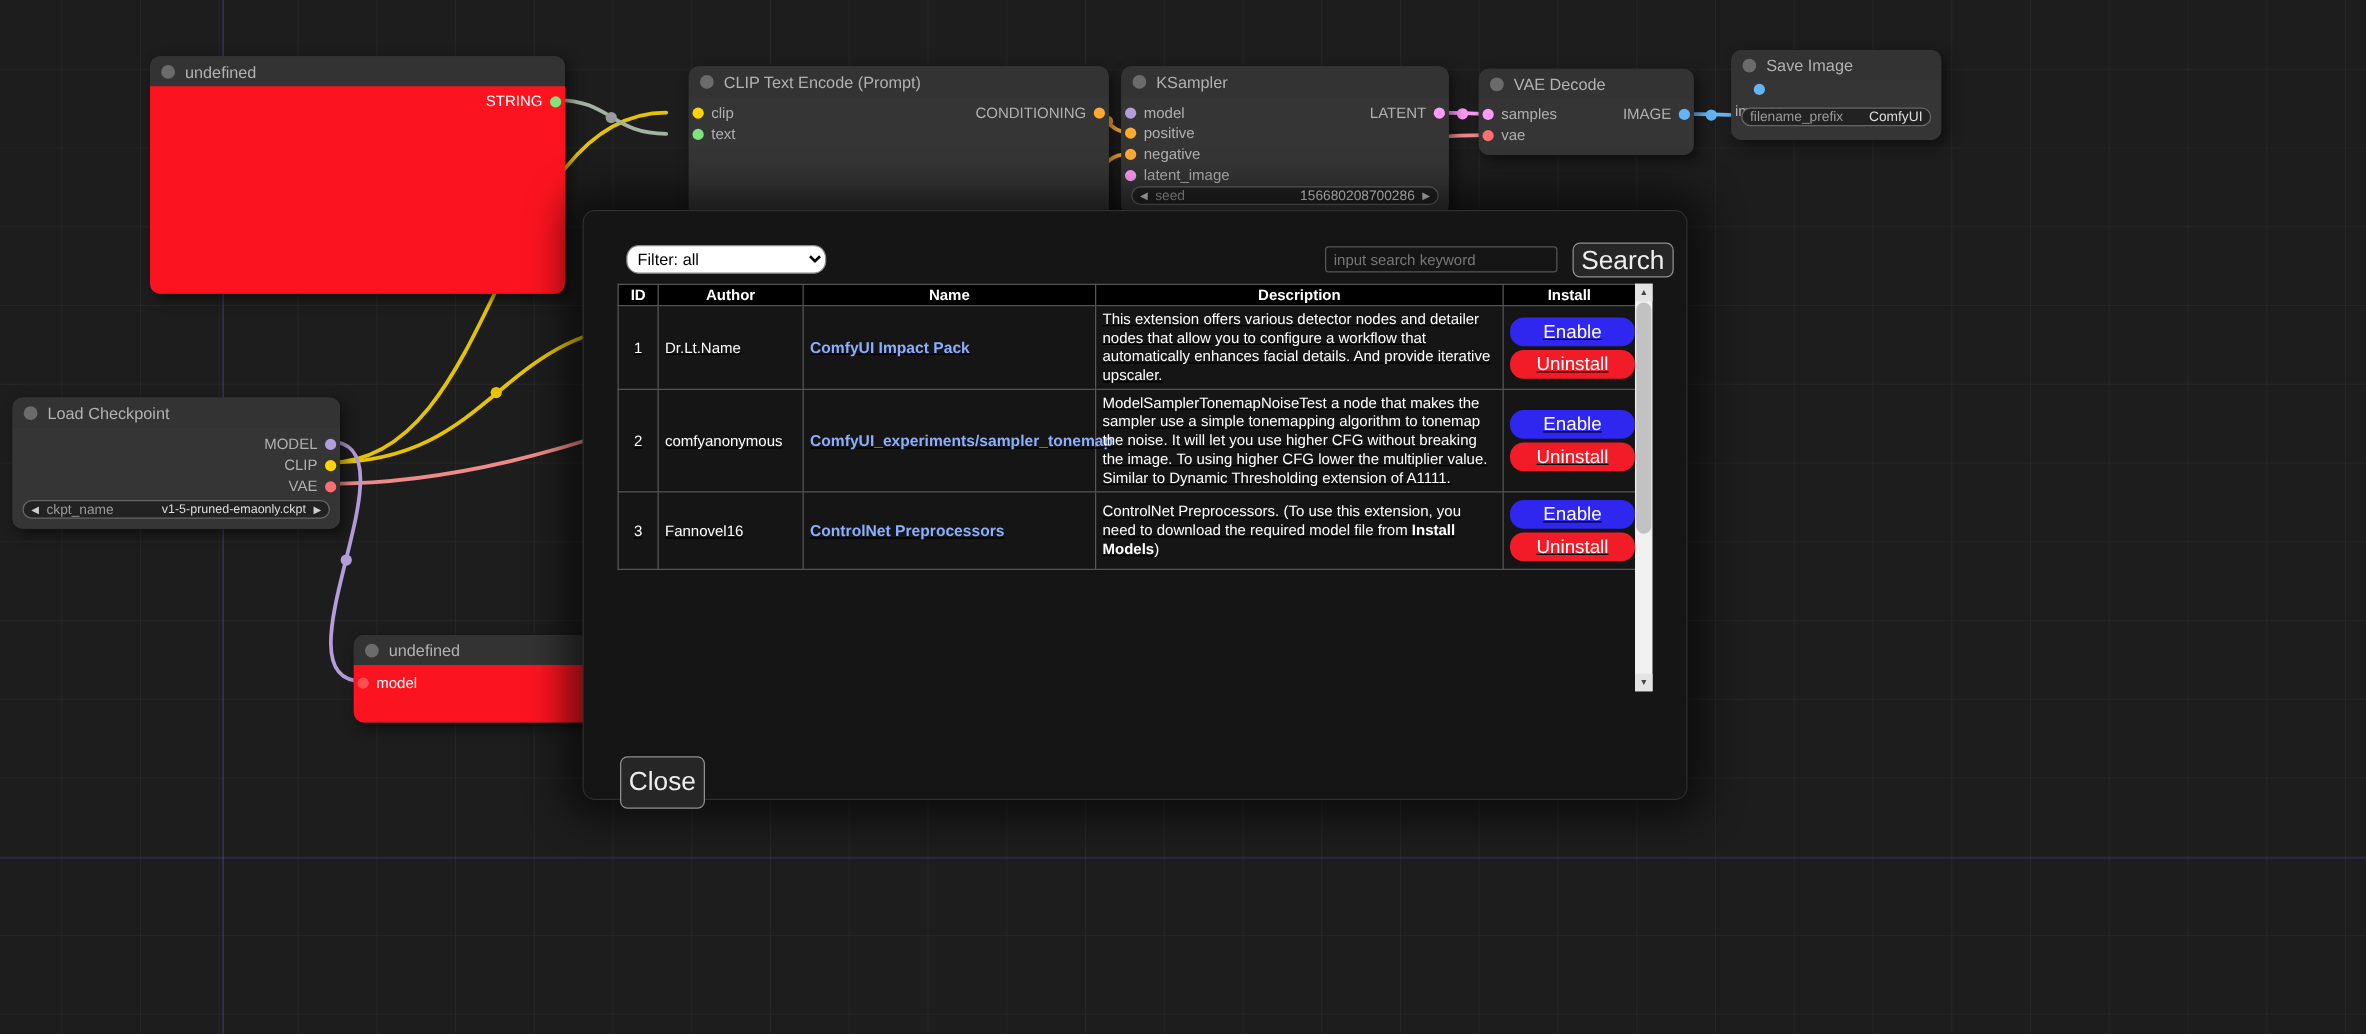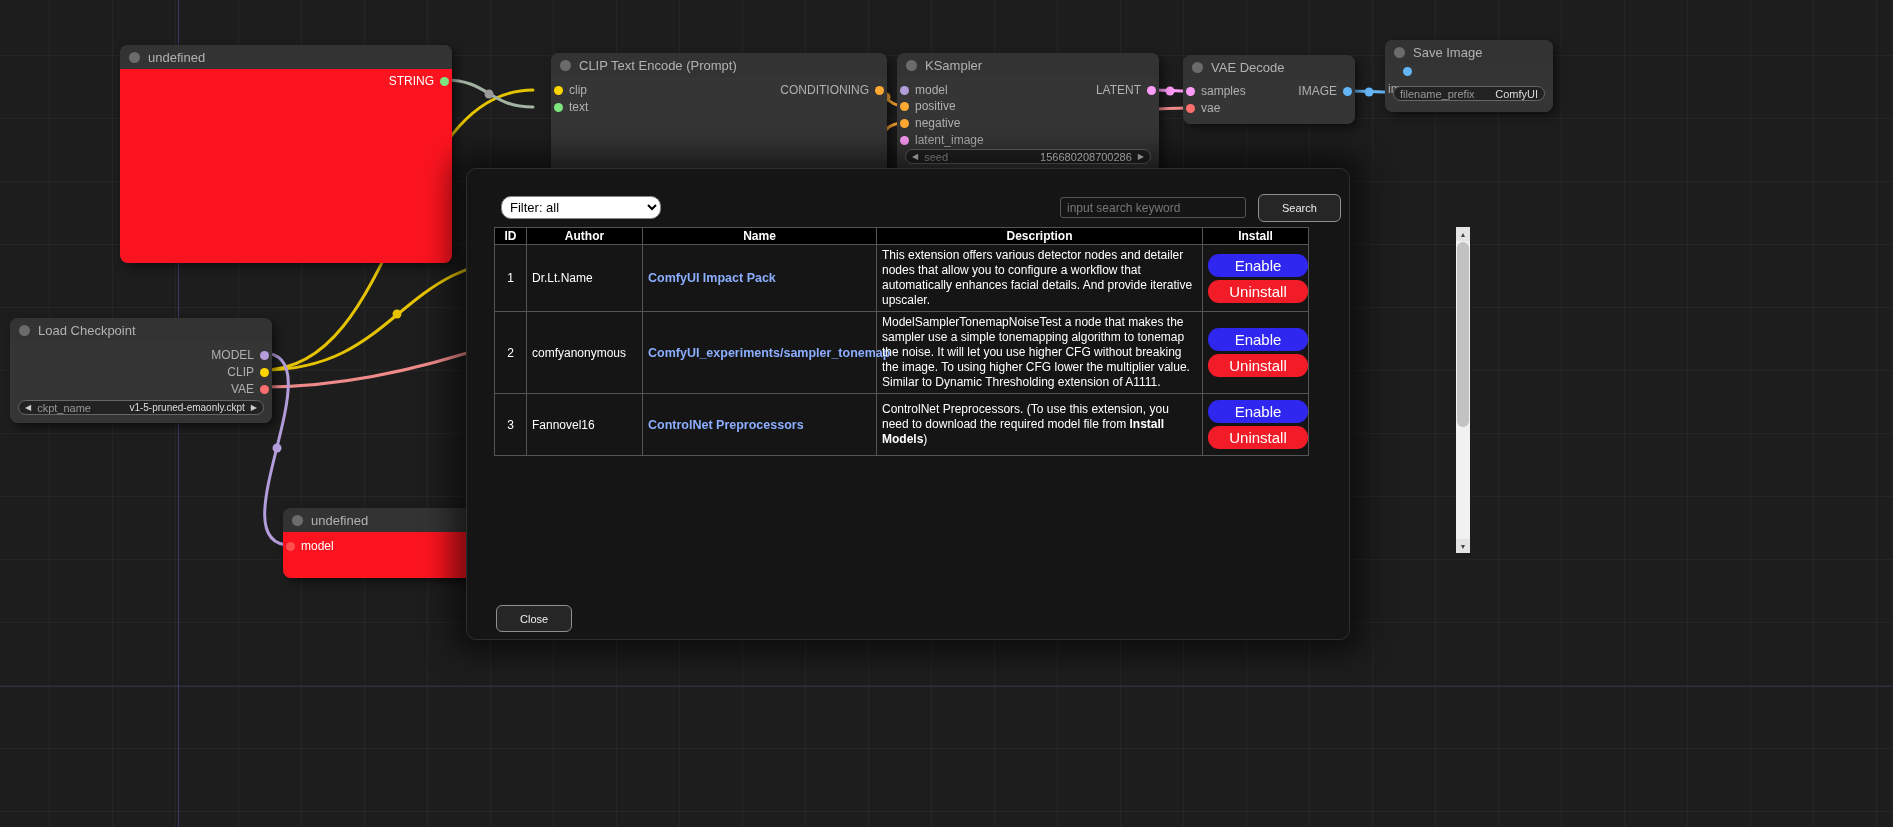--- a/index.html
+++ b/index.html
@@ -62,26 +62,26 @@
     font-size:13px; font-family:inherit; padding:0 4px;
   }
   input.search-input {
     position:absolute; left:593px; top:28px; width:186px; height:21px;
     background:#151515; border:1px solid #555; border-radius:3px;
     color:#cccccc; font-size:12px; font-family:inherit; padding:0 6px;
   }
   input.search-input::placeholder { color:#777; }
   .btn-ghost {
     background:#262626; border:1px solid #909090; border-radius:6px;
-    color:#eeeeee; font-size:11px; font-family:inherit; padding:2px 23px; cursor:pointer;
+    color:#eeeeee; font-size:21px; font-family:inherit; padding:2px 6px; cursor:pointer;
   }
   .search-btn { position:absolute; left:791px; top:25px; height:28px; }
-  .close-btn  { position:absolute; left:29px; top:436px; height:27px; }
-
-  .table-wrap { position:absolute; left:27px; top:58px; width:976px; height:326px; }
+  .close-btn  { position:absolute; left:29px; top:436px; height:42px; }
+
+  .table-wrap { position:absolute; left:27px; top:58px; width:828px; height:326px;text-decoration:underline; }
   table.ext { border-collapse:collapse; width:814px; table-layout:fixed; }
   table.ext th {
     background:#000000; color:#ffffff; font-size:12px; font-weight:bold;
     border:1px solid #555; height:17px; padding:0 3px;
   }
   table.ext td { border:1px solid #555; color:#ffffff; font-size:12px; padding:3px 5px; }
   .c-id      { width:32px;  text-align:center; }
   .c-author  { width:116px; font-size:13px; }
   .c-name    { width:234px; }
   .c-desc    { width:326px; line-height:15px; vertical-align:middle; padding:2px 4px; }
@@ -138,21 +138,21 @@
     <circle cx="886" cy="97" r="4.5" fill="#ffa931"></circle>
     <circle cx="1170" cy="91" r="4.5" fill="#ff9cf9"></circle>
     <circle cx="1369" cy="92" r="4.5" fill="#64b5f6"></circle>
   </svg>
 
   <div class="node" style="left:120px; top:45px; width:332px;">
     <div class="node-title">
       <span class="tdot"></span>
       <span>undefined</span>
     </div>
-    <div class="node-body red" style="height:194px;">
+    <div class="node-body red" style="height:166px;">
       <div class="slot out" style="top:4px; color:#fff;">
         <span>STRING</span>
         <span class="dot" style="background:#7ee47e;"></span>
       </div>
     </div>
   </div>
 
   <div class="node" style="left:551px; top:53px; width:336px;">
     <div class="node-title">
       <span class="tdot"></span>

